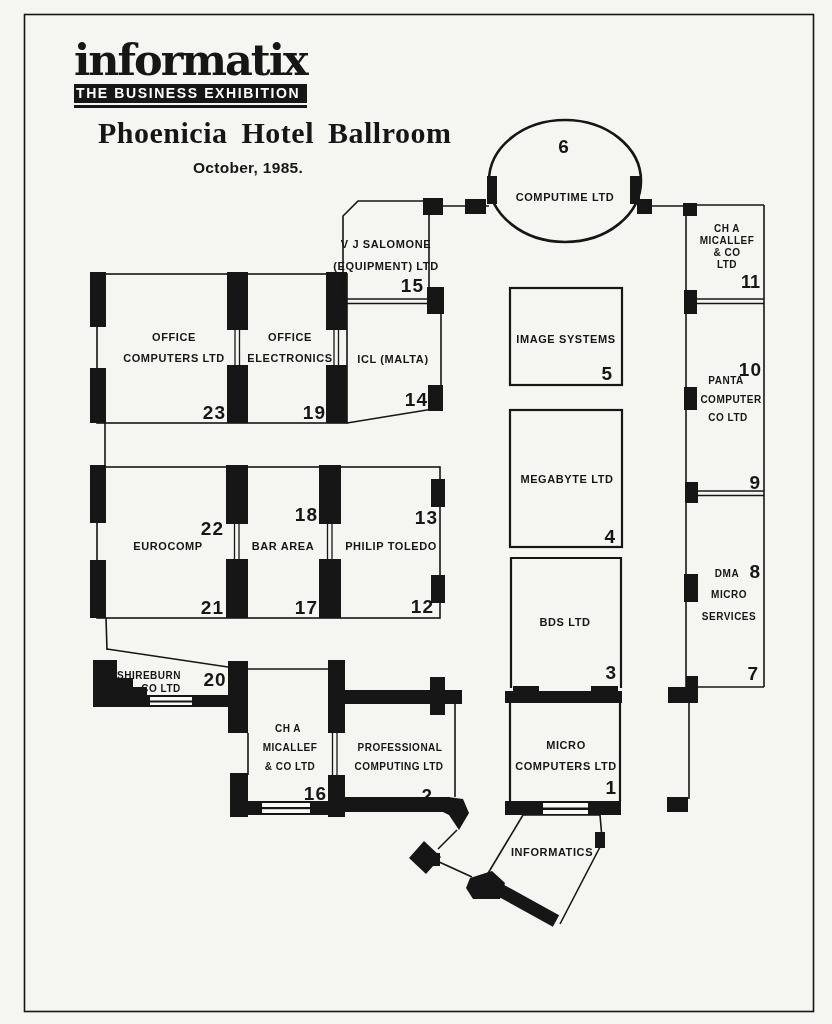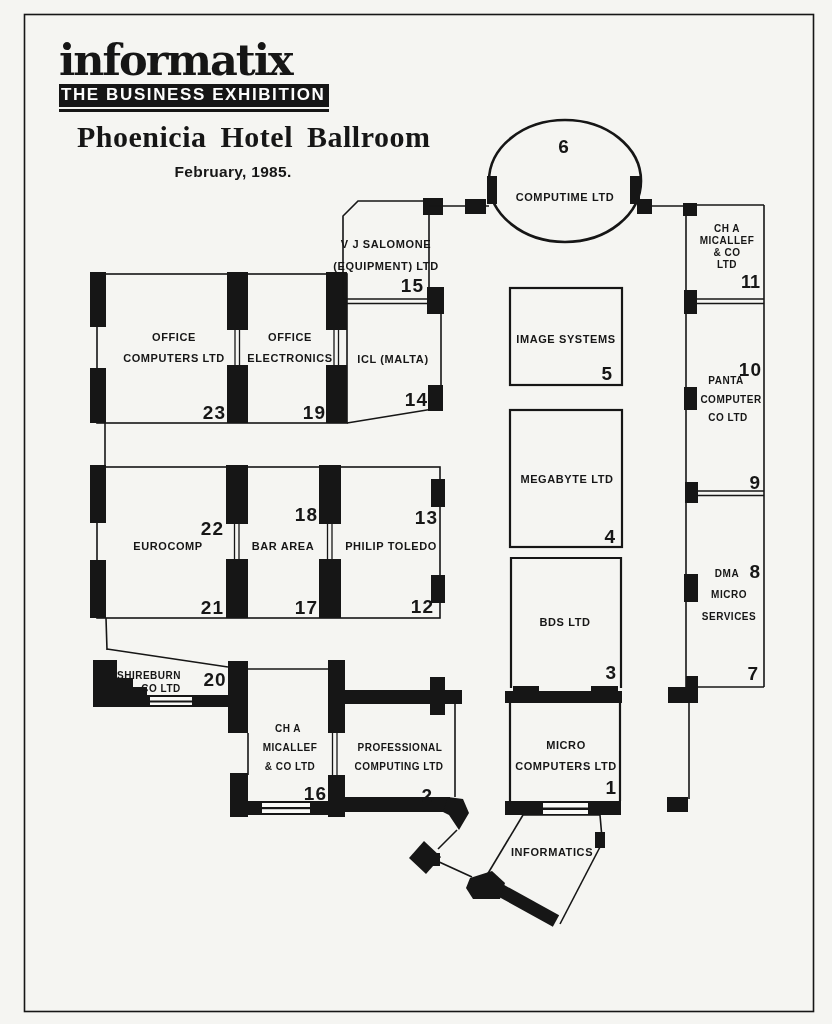--- a/index.html
+++ b/index.html
@@ -18,38 +18,38 @@
   .thin{stroke:#161616;stroke-width:1.3;fill:none;}
   .blk{fill:#161616;stroke:none;}
   .wht{fill:#f9f9f7;stroke:none;}
   text{fill:#161616;}
   .nm{font:bold 11px "Liberation Sans",sans-serif;letter-spacing:.6px;text-anchor:middle;}
   .nmS{font:bold 10px "Liberation Sans",sans-serif;letter-spacing:.5px;text-anchor:middle;}
   .no{font:bold 19px "Liberation Sans",sans-serif;letter-spacing:1px;text-anchor:end;}
   .noM{font:bold 19px "Liberation Sans",sans-serif;letter-spacing:1px;text-anchor:middle;}
   .noS{font:bold 18px "Liberation Sans",sans-serif;text-anchor:end;}
 
-  .header{position:absolute;left:59px;top:38px;width:420px;}
+  .header{position:absolute;left:74px;top:38px;width:420px;}
   .logo-wrap{display:inline-block;}
   .logo{
     font-family:"DejaVu Serif",serif;
     font-weight:900;font-size:43px;line-height:1.05;
     letter-spacing:-2px;color:#161616;
   }
   .banner{
     display:block;background:#161616;color:#fdfdfd;
     font-family:"Liberation Sans",sans-serif;
-    font-weight:bold;font-size:17px;letter-spacing:1.6px;
+    font-weight:bold;font-size:14px;letter-spacing:1.6px;
     padding:1px 4px 2px 2px;margin-top:1px;white-space:nowrap;
   }
   .banner-rule{height:3px;background:#161616;margin-top:2px;}
   .title{
     font-family:"Liberation Serif",serif;
     font-weight:bold;font-size:30px;letter-spacing:.5px;word-spacing:6px;
-    margin:8px 0 0 18px;white-space:nowrap;
+    margin:8px 0 0 24px;white-space:nowrap;
   }
   .dates{
     width:300px;margin:8px 0 0 24px;text-align:center;
     font-weight:bold;font-size:15.5px;line-height:1.35;letter-spacing:.3px;
   }
 </style>
 </head>
 <body>
 
 <div class="stage">
@@ -261,17 +261,17 @@
 </svg>
 
   <div class="header">
     <div class="logo-wrap">
       <div class="logo">informatix</div>
       <div class="banner">THE BUSINESS EXHIBITION</div>
       <div class="banner-rule"></div>
     </div>
     <div class="title">Phoenicia Hotel Ballroom</div>
     <div class="dates">
-      <div>February, 1985.</div>
+      <div>October, 1985.</div>
     </div>
   </div>
 
 </div>
 
 </body></html>

